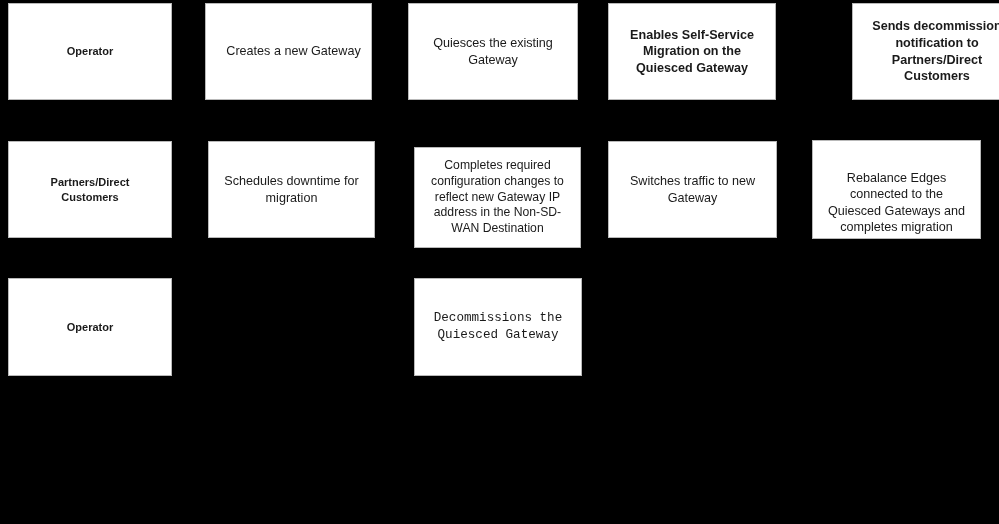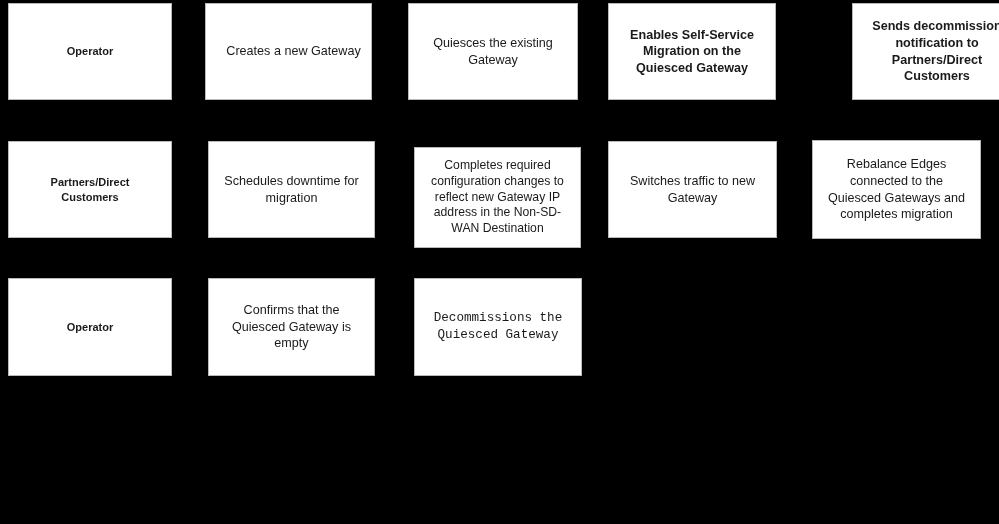--- a/index.html
+++ b/index.html
@@ -96,36 +96,31 @@
       <span class="txt">Completes required
 configuration changes to
 reflect new Gateway IP
 address in the Non-SD-
 WAN Destination</span>
     </div>
     <div class="node" style="left:608px;top:141px;width:169px;height:97px;">
       <span class="txt">Switches traffic to new
 Gateway</span>
     </div>
-    <div class="node" style="left:812px;top:140px;width:169px;height:99px;">
+    <div class="node" style="left:812px;top:140px;width:169px;height:99px;align-items:flex-end;">
       <span class="txt">Rebalance Edges
 connected to the
 Quiesced Gateways and
 completes migration</span>
     </div>
   </div>
 
   <div class="lane" style="top:0;height:400px;">
     <div class="node actor" style="left:8px;top:278px;width:164px;height:98px;">
       <span class="txt">Operator</span>
     </div>
-    <div class="node" style="left:208px;top:278px;width:167px;height:98px;">
-      <span class="txt">Confirms that the
-Quiesced Gateway is
-empty</span>
-    </div>
     <div class="node" style="left:414px;top:278px;width:168px;height:98px;font-family:Liberation Mono, monospace;">
       <span class="txt">Decommissions the
 Quiesced Gateway</span>
     </div>
   </div>
 
 </div>
 
 </body></html>

